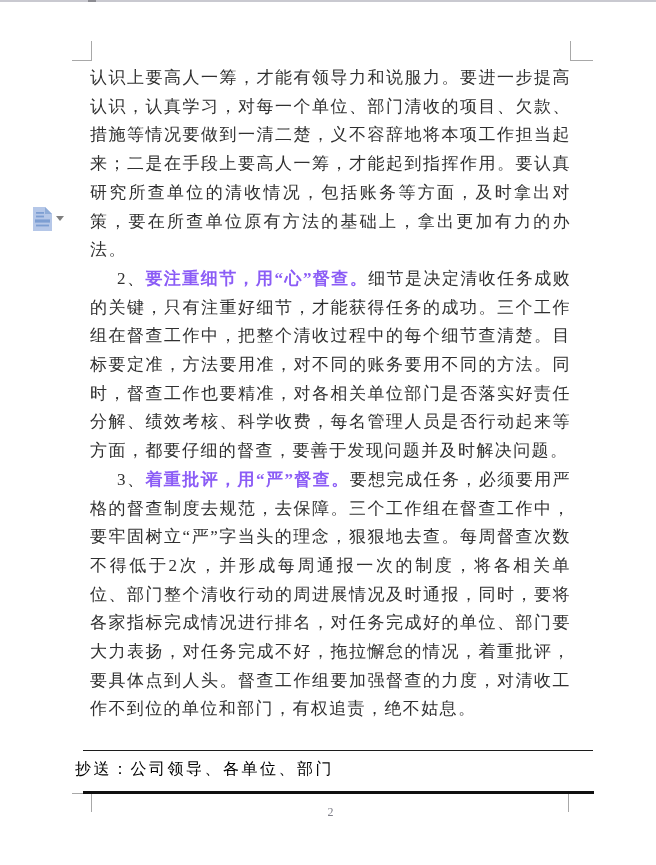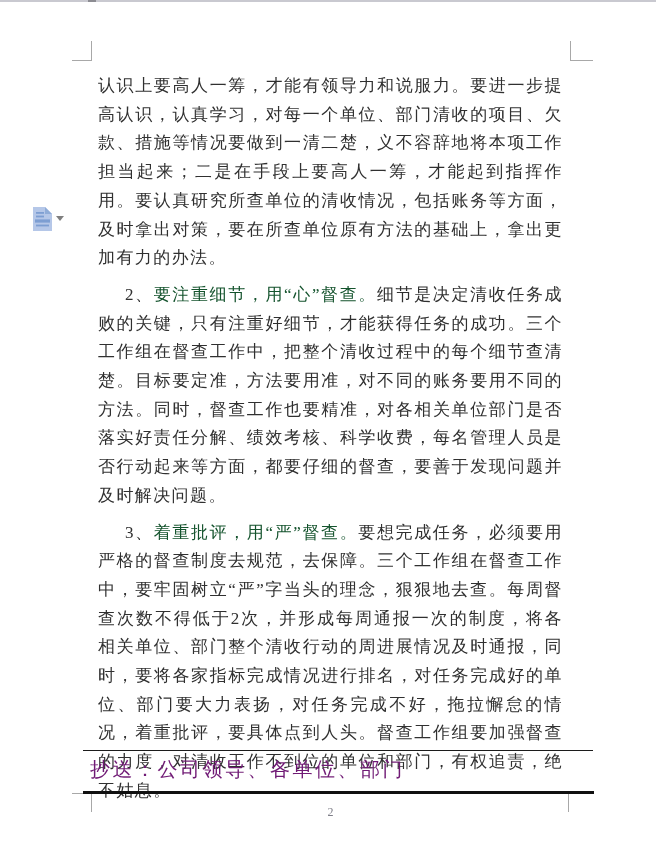--- a/index.html
+++ b/index.html
@@ -26,30 +26,30 @@
     border-top:5px solid #7f7f7f;
   }
 
   
   .body-text{
     position:absolute;left:90px;top:64px;width:481px;
     color:#303030;font-size:17px;line-height:28.7px;
     letter-spacing:1.4px;
     text-align:justify;text-justify:inter-character;
   }
-  .para{margin:8px;padding:0;}
+  .para{margin:0;padding:0;}
   .para.indent{text-indent:27px;}
-  .run.bold{font-weight:normal;color:#14532d;}
+  .run.bold{font-weight:bold;color:#8b5cf6;}
 
   
   .rule-thin{position:absolute;left:83px;top:750px;width:510px;height:1px;background:#1c1c1c;}
   .rule-thick{position:absolute;left:83px;top:791px;width:511px;height:3px;background:#101010;}
   .cc-line{
-    position:absolute;left:90px;top:758px;width:481px;
-    font-size:20px;line-height:22px;letter-spacing:2.5px;color:#701a75;
+    position:absolute;left:75px;top:758px;width:481px;
+    font-size:16px;line-height:22px;letter-spacing:2.5px;color:#000000;
   }
 
   
   .page-num{
     position:absolute;left:90px;top:805px;width:481px;
     text-align:center;font-size:12px;line-height:14px;color:#7e7e88;
   }
 </style>
 </head>
 <body>

